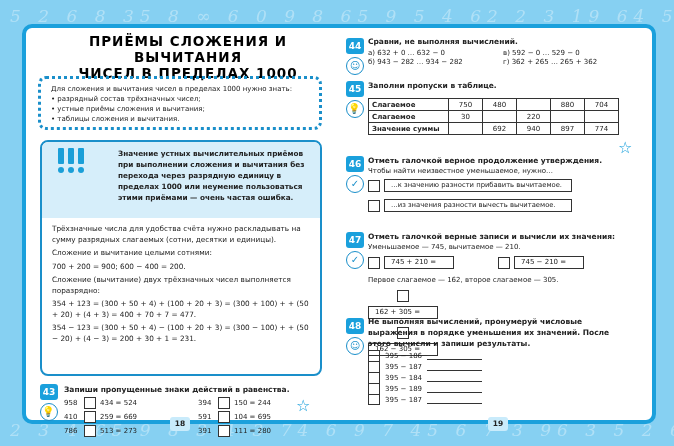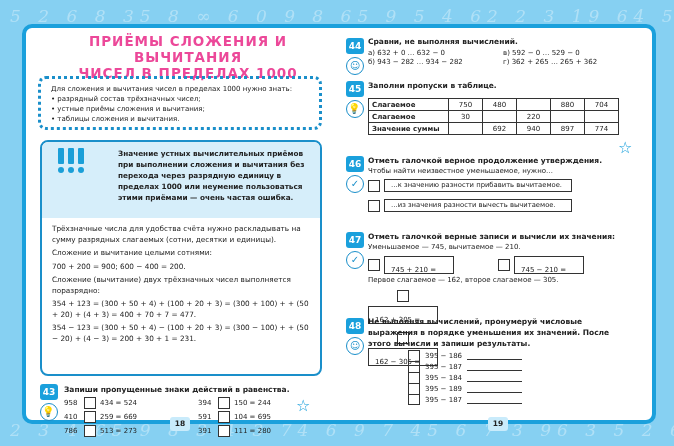--- a/index.html
+++ b/index.html
@@ -20,21 +20,21 @@
   .panel {
     position: absolute; left: 22px; top: 24px; width: 634px; height: 400px;
     background: #fff; border: 4px solid #1aa0dc; border-radius: 10px;
   }
   .page { position: absolute; top: 0; height: 100%; }
   .page.left { left: 0; width: 312px; }
   .page.right { left: 312px; width: 318px; }
 
   .title {
     position: absolute; top: 5px; left: 0; width: 312px; text-align: center;
-    color: #ec4899; font-weight: bold; font-size: 13.5px; line-height: 16px; letter-spacing: 1px; padding-left: 12px;
+    color: #000000; font-weight: bold; font-size: 13.5px; line-height: 16px; letter-spacing: 1px; padding-left: 12px;
   }
   .know-box {
     position: absolute; left: 12px; top: 48px; width: 284px; height: 54px;
     border: 3px dotted #1a8fca; border-radius: 8px; padding: 5px 10px;
     font-size: 7px; line-height: 10px;
   }
   .know-box ul { list-style: none; }
   .know-box li::before { content: "• "; }
 
   .info-box {
@@ -72,22 +72,22 @@
     position: absolute; bottom: -11px; width: 20px; height: 14px; background: #c9ebfb; border-radius: 3px;
     font-size: 7.5px; font-weight: bold; text-align: center; line-height: 14px;
   }
 
   table.tbl { position: absolute; border-collapse: collapse; font-size: 7px; }
   table.tbl td { border: 1px solid #333; height: 12px; padding: 0 3px; text-align: center; width: 34px; }
   table.tbl td.lbl { text-align: left; width: 80px; font-weight: bold; }
 
   .opt-row { position: absolute; display: flex; align-items: center; gap: 4px; font-size: 6.8px; }
   .opt-row .txt { border: 1px solid #333; height: 13px; line-height: 11px; padding: 0 6px; width: 188px; }
-  .calc-field { border: 1px solid #333; height: 13px; line-height: 11px; padding: 8px 6px; width: 70px; font-size: 7px; }
-  .stack { position: absolute; font-size: 7px; margin-left: 40px; }
+  .calc-field { border: 1px solid #333; height: 13px; line-height: 11px; padding: 0 6px; width: 70px; font-size: 7px; }
+  .stack { position: absolute; font-size: 7px; }
   .stack .r { display: flex; align-items: center; height: 11px; gap: 5px; }
   .stack .bx { width: 12px; height: 11px; border: 1px solid #333; border-bottom: 0; }
   .stack .r:last-child .bx { border-bottom: 1px solid #333; }
   .stack .line { border-bottom: 1px solid #333; width: 55px; height: 8px; }
 </style>
 </head>
 <body>
 
 <div class="bg-digits">
   <div class="row-top">5 2 6 8 35 8 ∞ 6 0 9 8 65 9 5 4 62 2 3 19 64 5 30 9 7 25 93 7</div>

